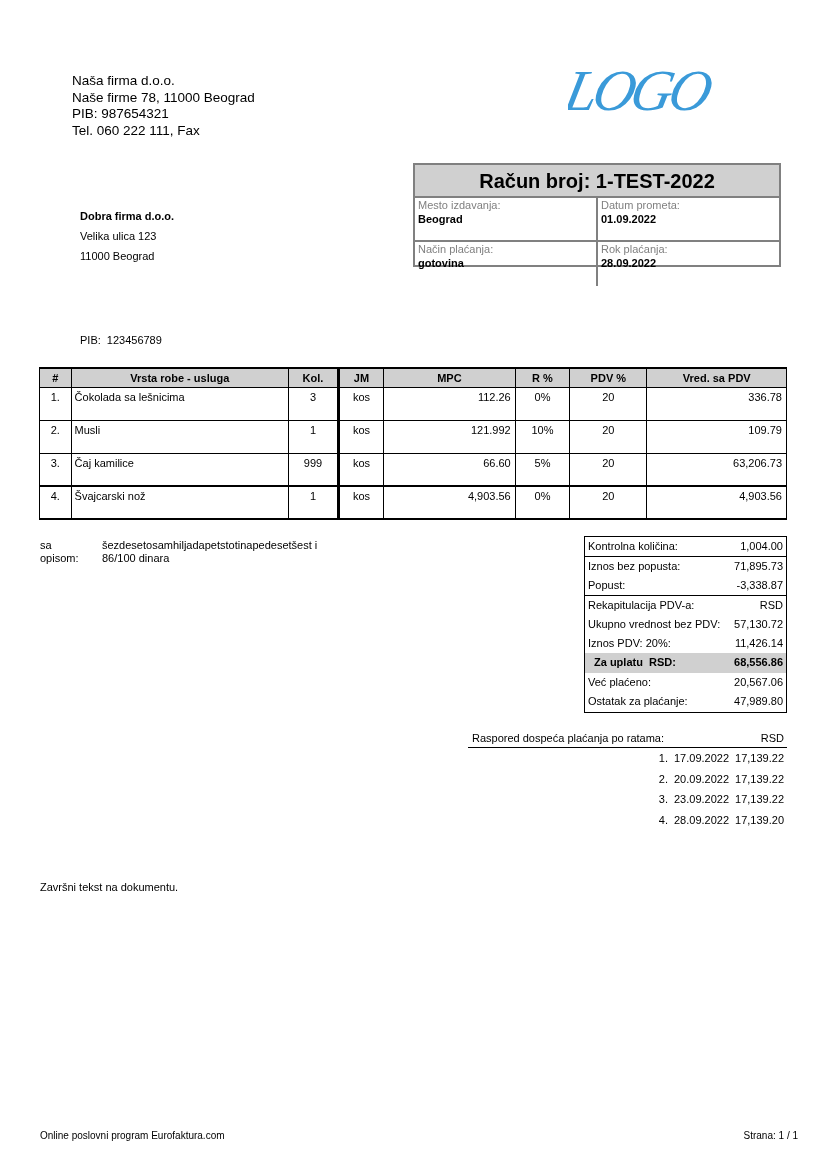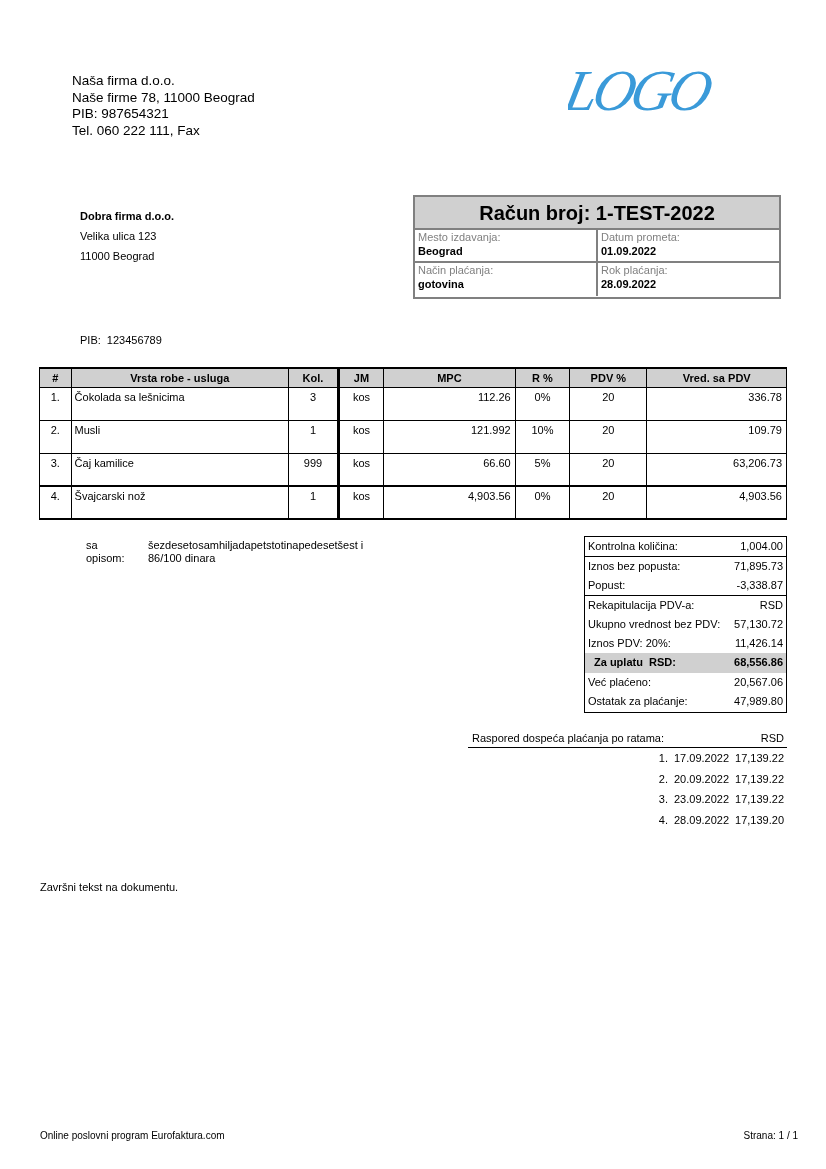--- a/index.html
+++ b/index.html
@@ -15,45 +15,45 @@
   .logo { left: 568px; top: 52px; width: 150px; height: 72px; }
 
   
   .buyer { left: 80px; top: 206px; font-size: 11px; line-height: 20px; }
   .buyer .name { font-weight: bold; }
 
   .buyer-pib { left: 80px; top: 334px; font-size: 11px; }
   .buyer-pib .lbl { margin-right: 6px; }
 
   
-  .inv-box { left: 413px; top: 163px; width: 368px; height: 104px; border: 2px solid #808080; margin-top: 32px; }
+  .inv-box { left: 413px; top: 163px; width: 368px; height: 104px; border: 2px solid #808080; }
   .inv-title { height: 33px; background: #d0d0d0; border-bottom: 2px solid #808080; font-size: 20px; font-weight: bold; text-align: center; line-height: 32px; }
   .inv-grid { display: grid; grid-template-columns: 181px 1fr; }
-  .inv-cell { height: 33px; padding: 1px 3px; }
+  .inv-cell { height: 44px; padding: 1px 3px; }
   .inv-cell.r { border-left: 2px solid #808080; }
   .inv-cell.top { border-bottom: 2px solid #808080; }
   .inv-cell .lbl { font-size: 11px; color: #808080; line-height: 13px; }
   .inv-cell .val { font-size: 11px; font-weight: bold; line-height: 14px; }
 
   
   .items { left: 39px; top: 367px; width: 748px; border-collapse: collapse; font-size: 11px; }
   .items th, .items td { border: 1px solid #000; }
   .items th { background: #d0d0d0; height: 19px; font-weight: bold; text-align: center; padding: 0 4px; }
   .items thead tr { border-top: 2px solid #000; }
   .items td { height: 33px; vertical-align: top; padding: 3px 4px 0 4px; }
   .items td.c { text-align: center; }
   .items td.r { text-align: right; }
   .items td.l { text-align: left; padding-left: 3px; margin-left: 6px; }
   .items .thick-l { border-left: 3px solid #000; }
   .items tr.thick-top td { border-top: 2px solid #000; }
   .items tbody tr:last-child td { border-bottom: 2px solid #000; }
 
   
   .words { left: 40px; top: 539px; font-size: 11px; line-height: 13px; }
-  .words .row { display: flex; margin-left: 46px; }
+  .words .row { display: flex; }
   .words .k { width: 62px; }
 
   
   .summary { left: 584px; top: 536px; width: 203px; border: 1px solid #000; font-size: 11px; }
   .sum-row { display: flex; justify-content: space-between; height: 19.4px; line-height: 19.4px; padding: 0 3px; }
   .sum-row.sep { border-top: 1px solid #000; }
   .sum-row.hl { background: #d0d0d0; font-weight: bold; padding-left: 9px; }
 
   
   .rates { left: 468px; top: 731px; width: 319px; font-size: 11px; }

